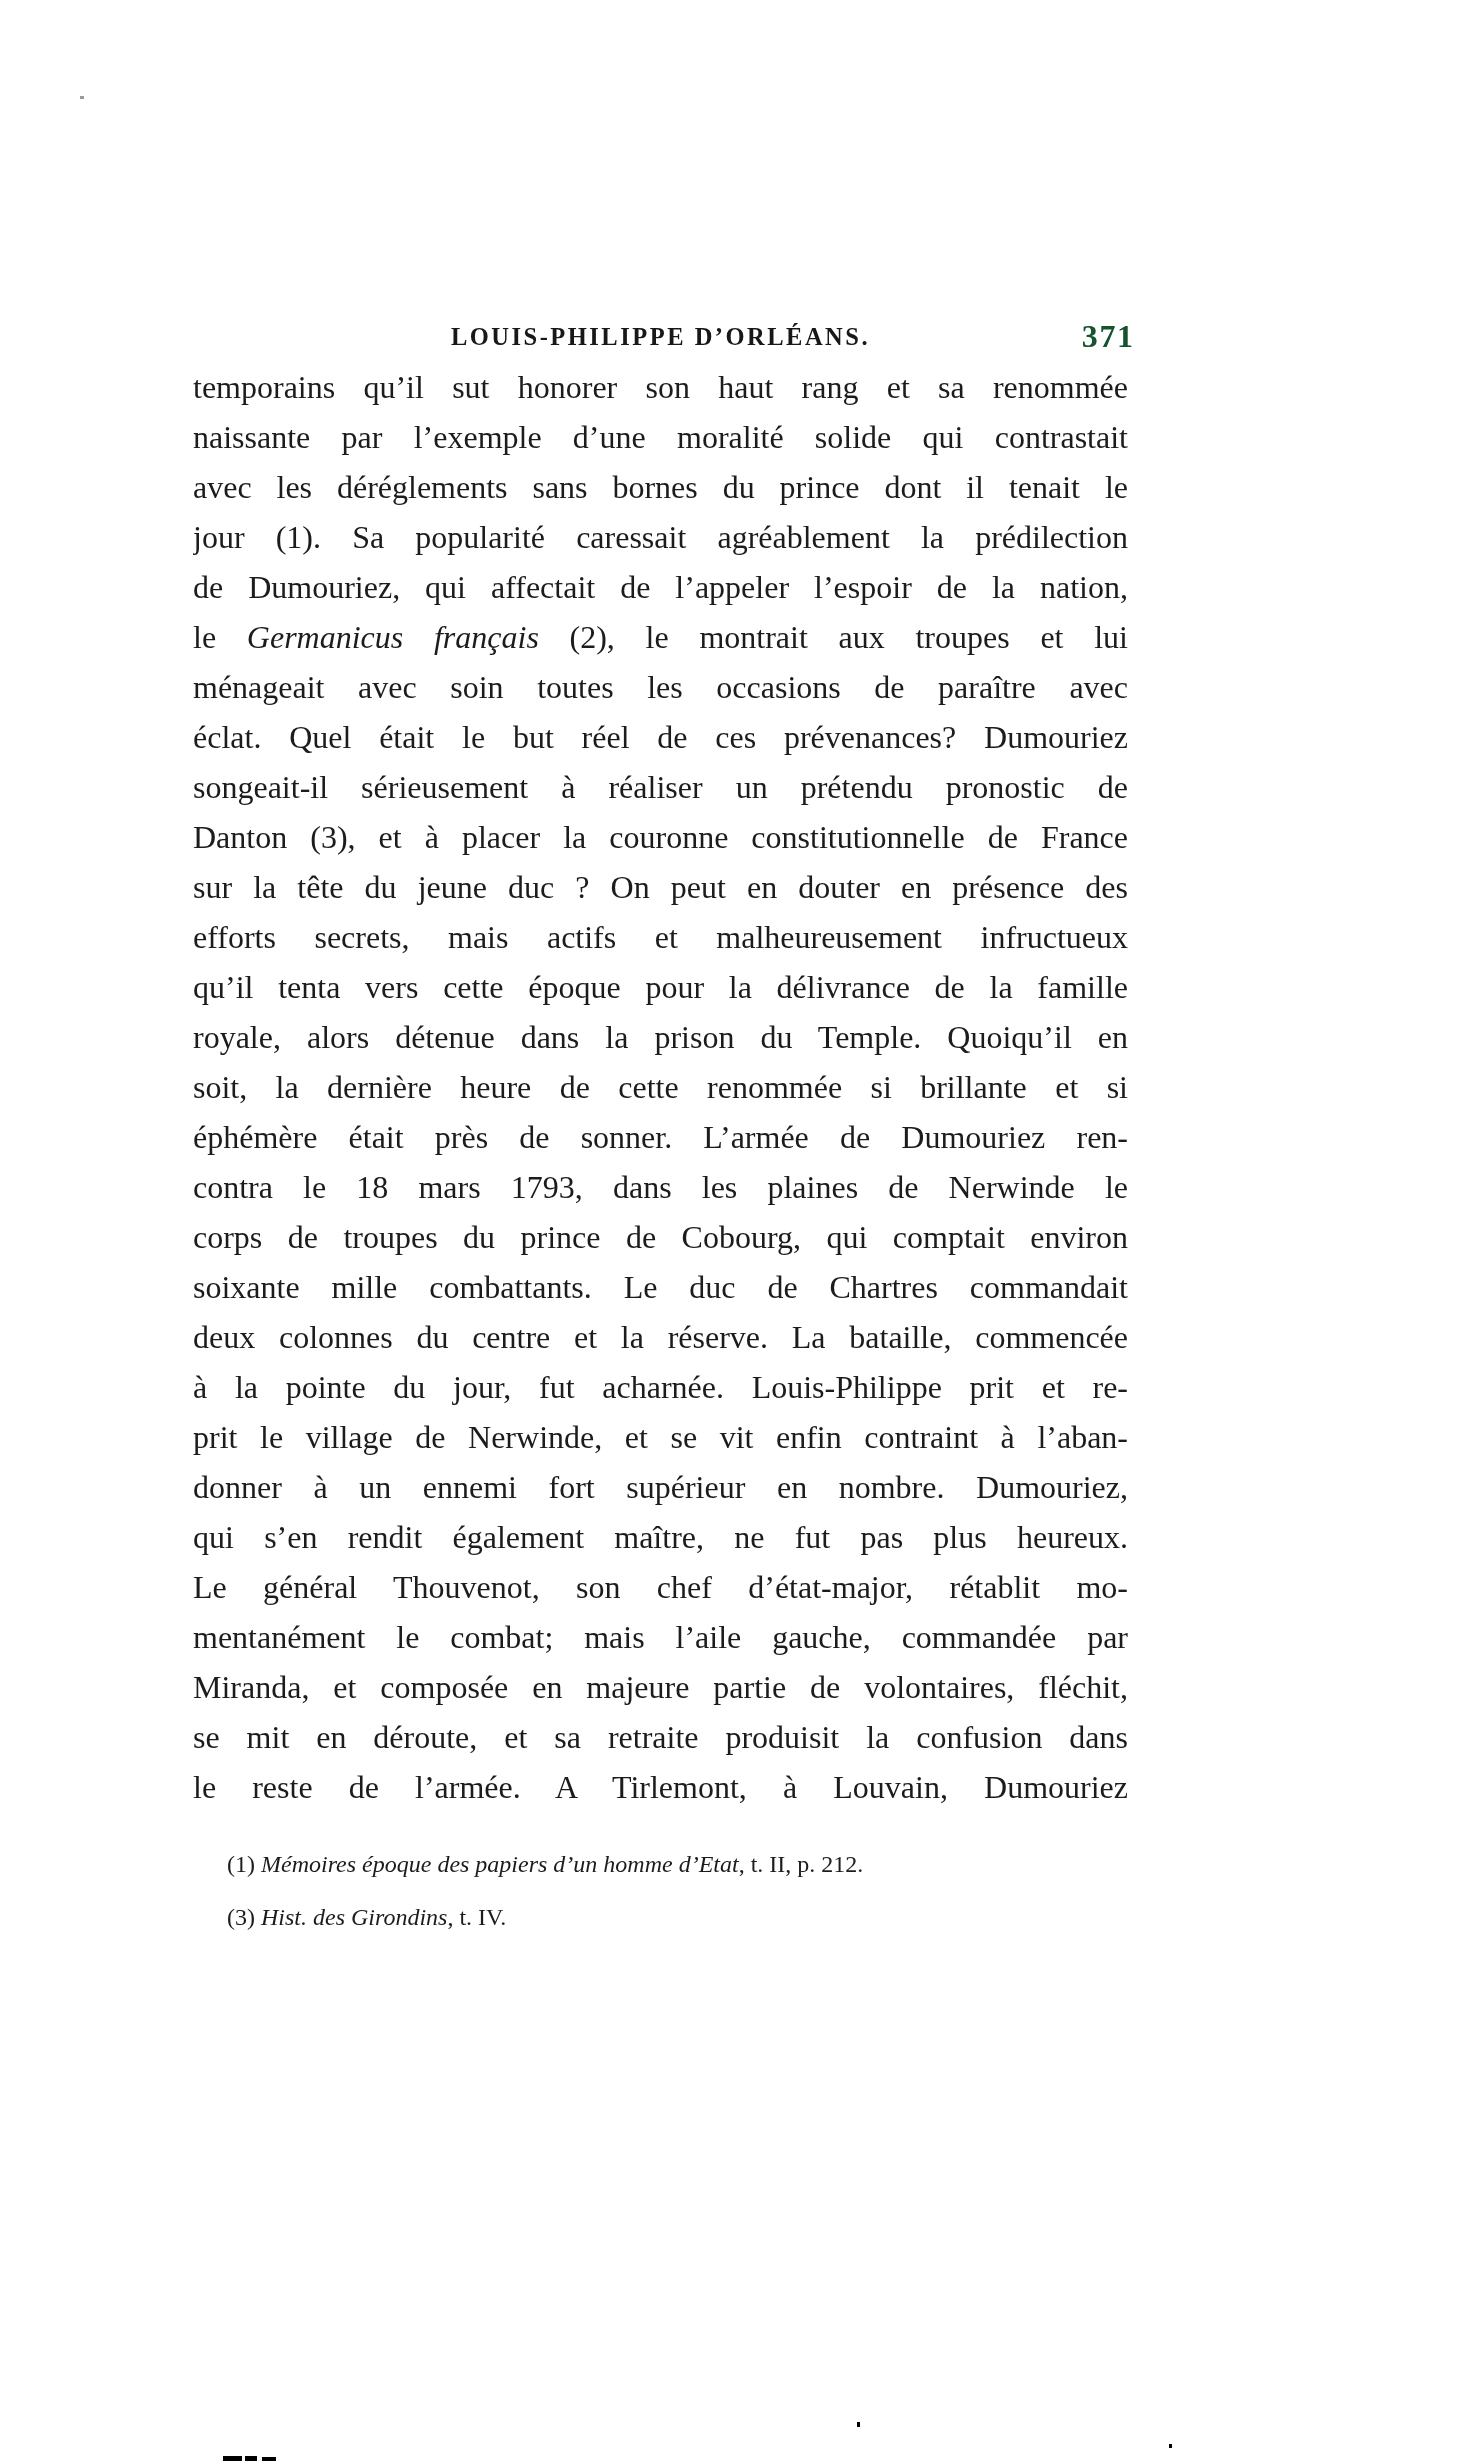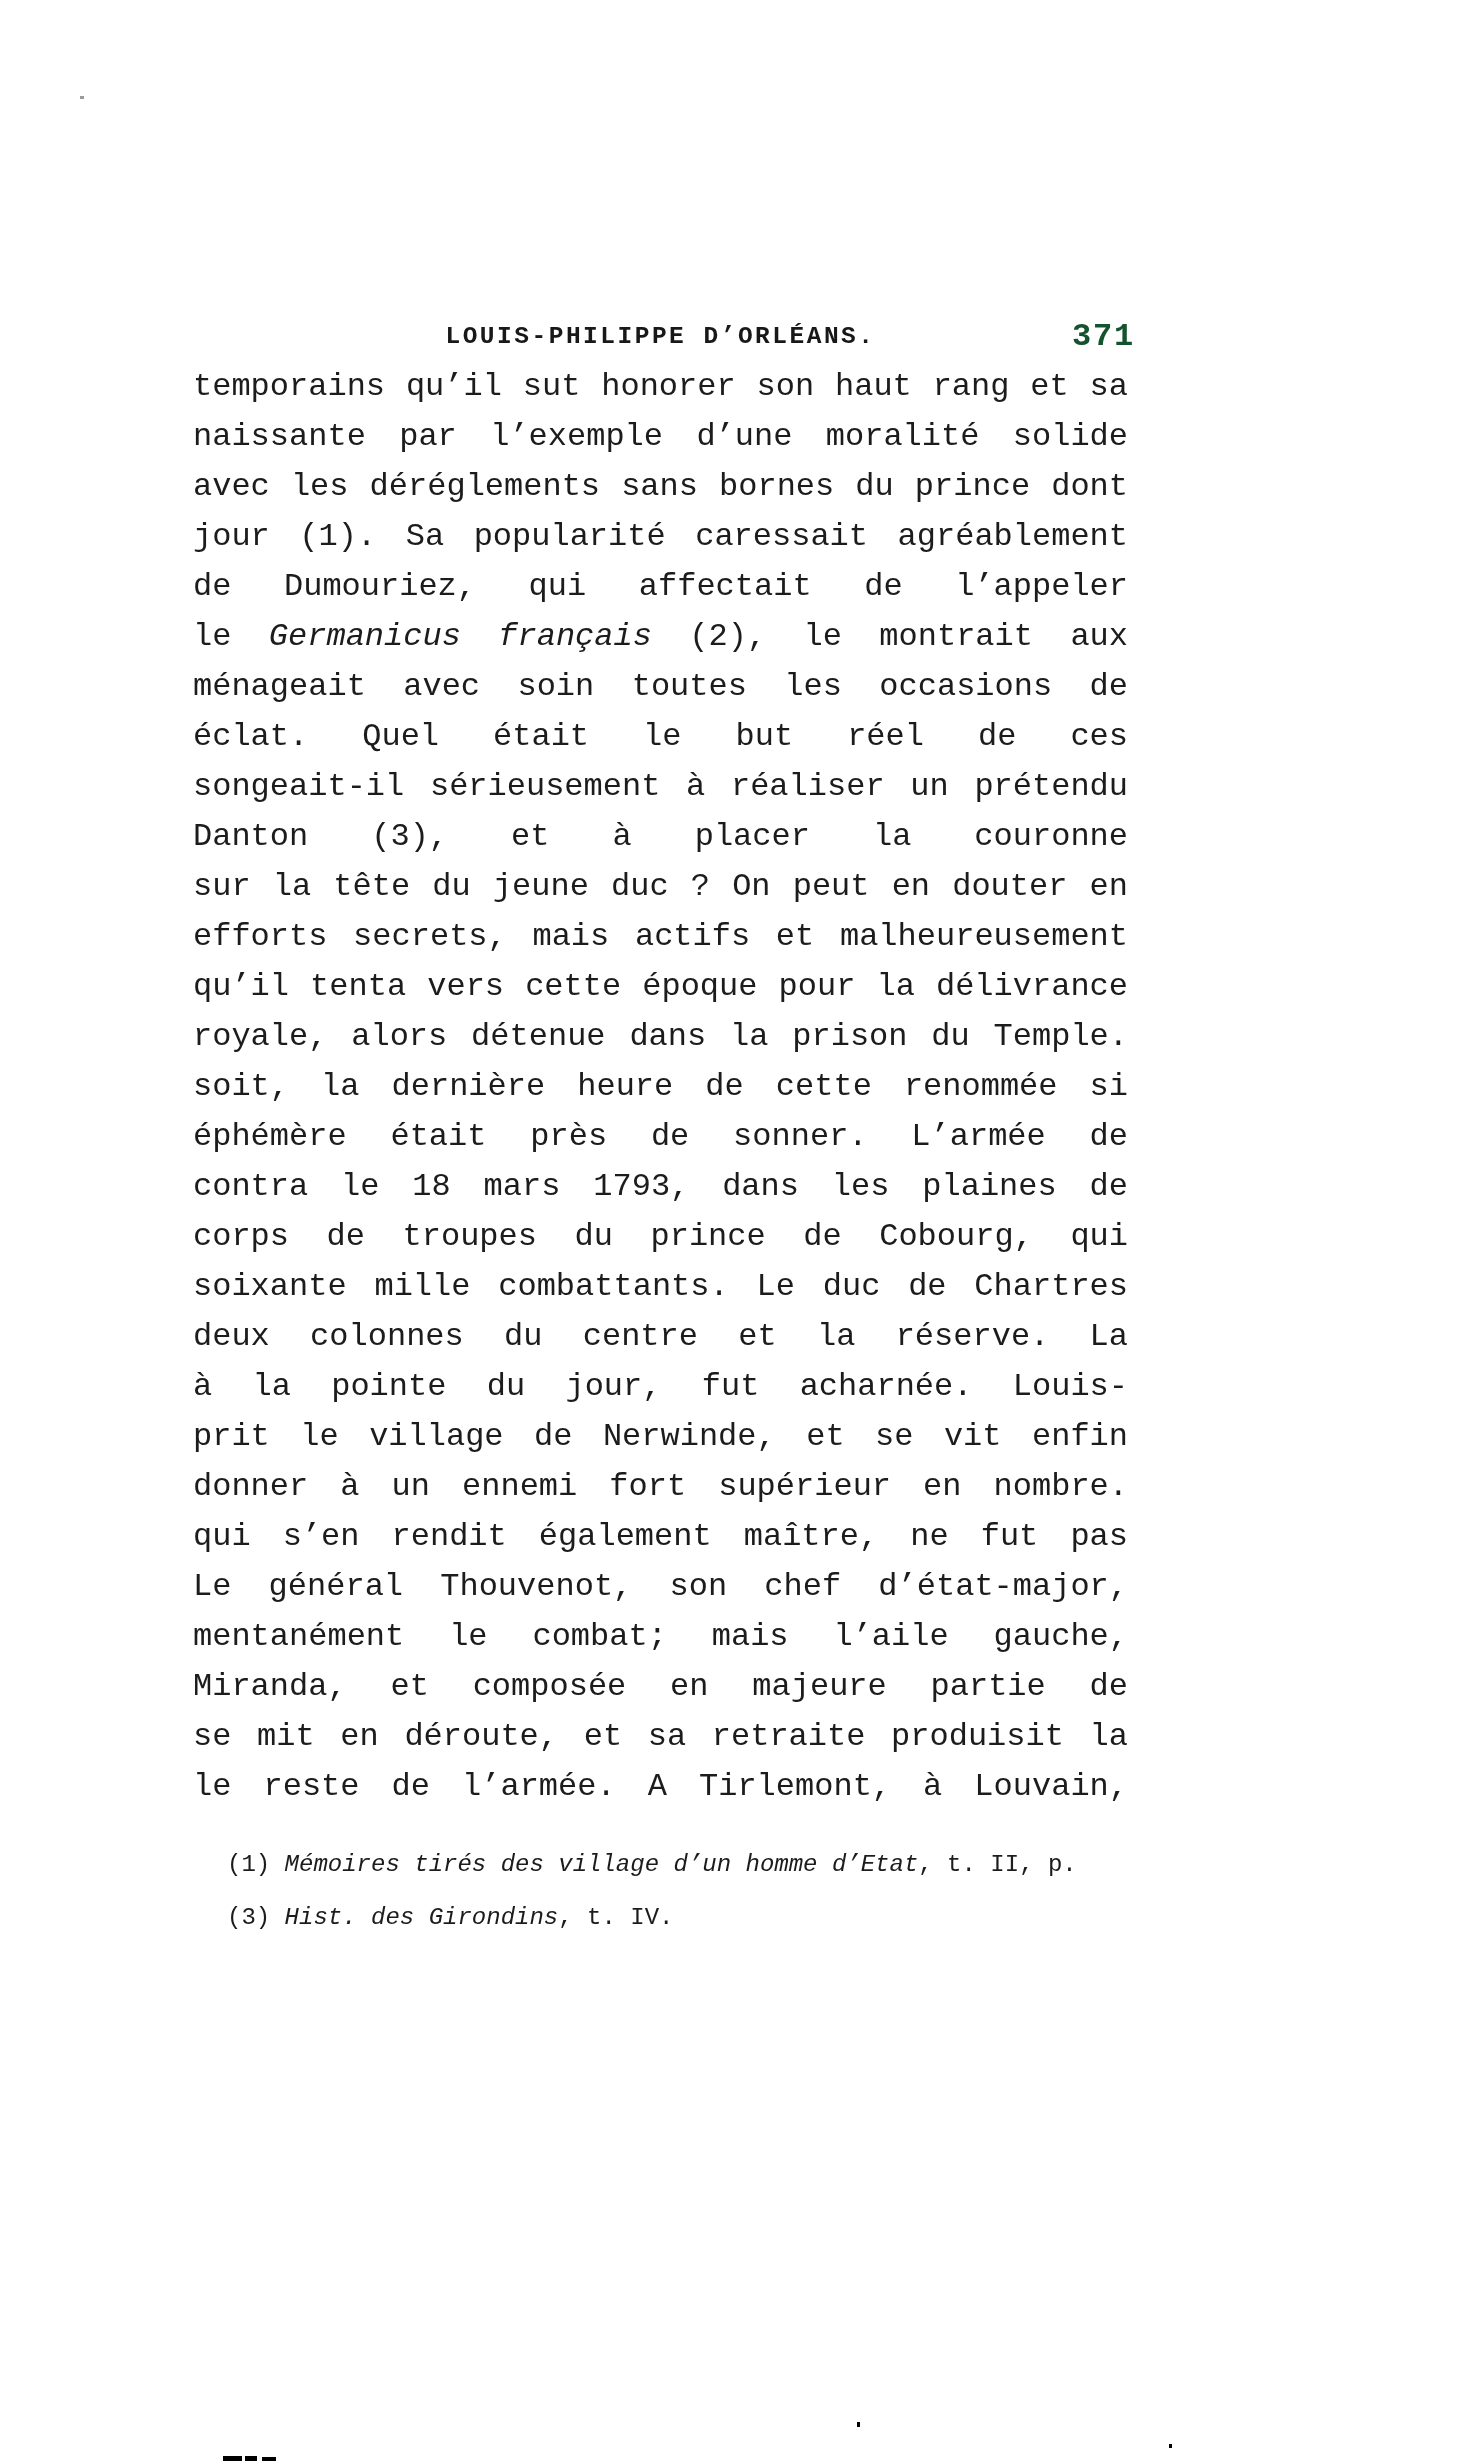--- a/index.html
+++ b/index.html
@@ -1,21 +1,21 @@
 <!DOCTYPE html>
 <html style="font-size:13.5px"><head>
 <meta charset="utf-8">
 <style>
   html,body{margin:0;padding:0;}
   .page{
     position:relative;
     width:1272px;
     height:2462px;
     background:#ffffff;
-    font-family:Liberation Mono, monospace;
+    font-family:Liberation Serif, serif;
     color:#1c1c1c;
     overflow:hidden;
   }
   .header{
     position:absolute;
     left:193px; top:323px;
     width:935px;
     height:37px;
   }
   .header-title{
@@ -105,21 +105,21 @@
       <div class="line"><span>donner à un ennemi fort supérieur en nombre. Dumouriez,</span></div>
       <div class="line"><span>qui s’en rendit également maître, ne fut pas plus heureux.</span></div>
       <div class="line"><span>Le général Thouvenot, son chef d’état-major, rétablit mo-</span></div>
       <div class="line"><span>mentanément le combat; mais l’aile gauche, commandée par</span></div>
       <div class="line"><span>Miranda, et composée en majeure partie de volontaires, fléchit,</span></div>
       <div class="line"><span>se mit en déroute, et sa retraite produisit la confusion dans</span></div>
       <div class="line"><span>le reste de l’armée. A Tirlemont, à Louvain, Dumouriez</span></div>
     </div>
 
   <div class="footnotes">
-      <div class="fnline"><span>(1) </span><span class="it">Mémoires tirés des village d’un homme d’Etat</span><span>, t. II, p. 212.</span></div>
+      <div class="fnline"><span>(1) </span><span class="it">Mémoires époque des papiers d’un homme d’Etat</span><span>, t. II, p. 212.</span></div>
       <div class="fnline"><span>(3) </span><span class="it">Hist. des Girondins</span><span>, t. IV.</span></div>
     </div>
 
   <div class="art" style="left:1312px;top:1.7px;width:7.6px;height:2.5px"></div>
   <div class="art" style="left:1325px;top:1.7px;width:15.2px;height:2.5px"></div>
   <div class="art" style="left:1346px;top:1.7px;width:12px;height:2.5px"></div>
   <div class="art" style="left:1364px;top:0.8px;width:5.1px;height:2.5px"></div>
   <div class="art" style="left:1394px;top:2.5px;width:3.4px;height:2.5px"></div>
   <div class="art dim" style="left:80px;top:96px;width:4.2px;height:3.4px"></div>
   <div class="art" style="left:1477px;top:382px;width:2.5px;height:6.8px"></div>

